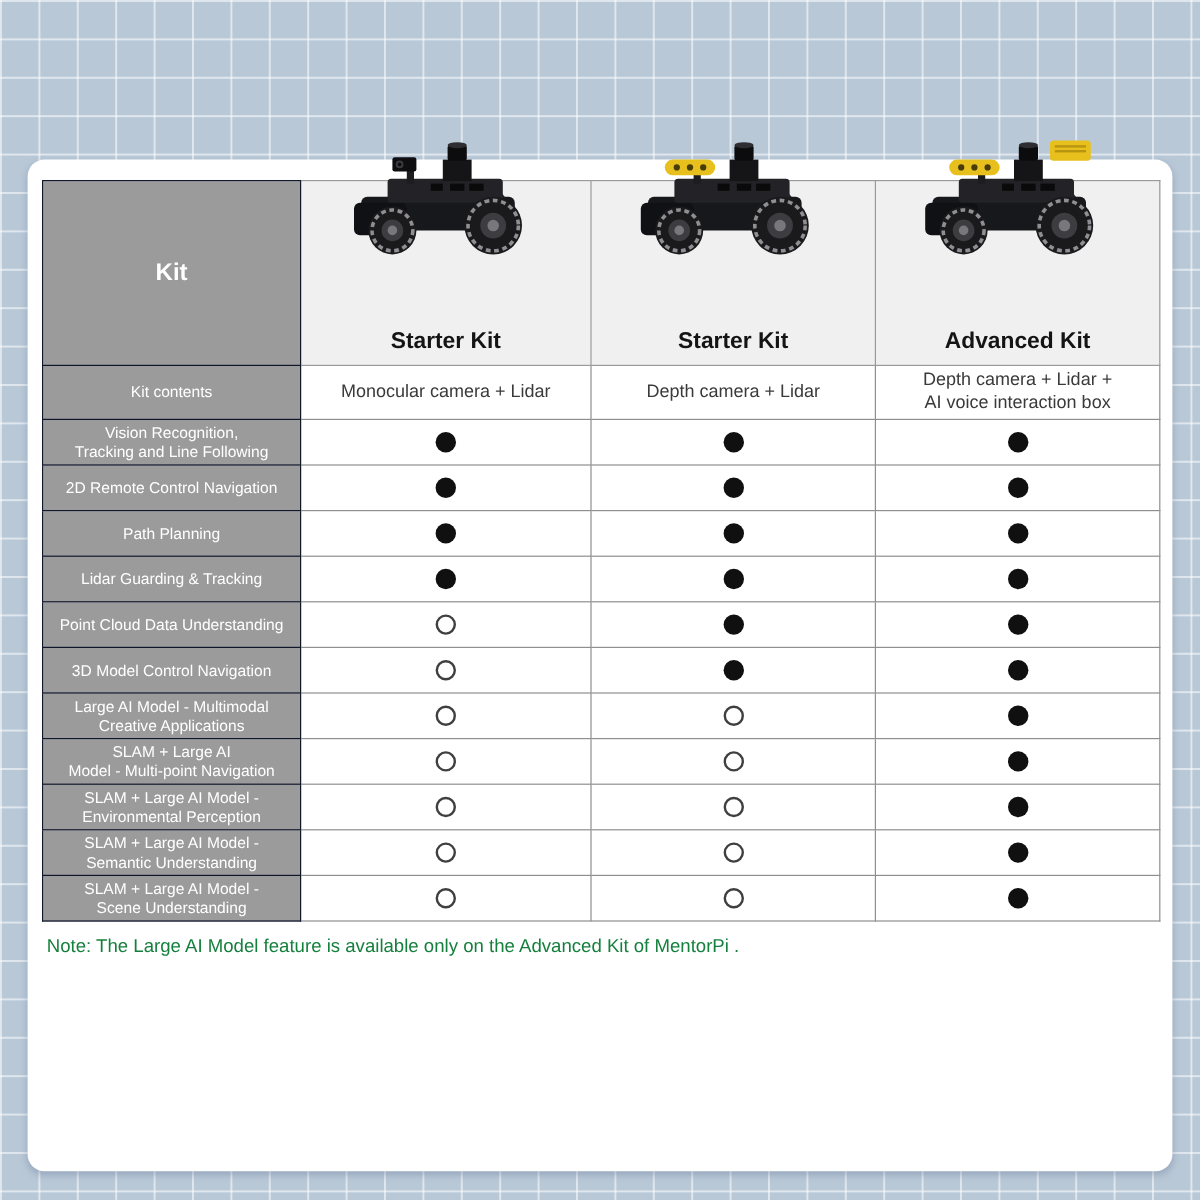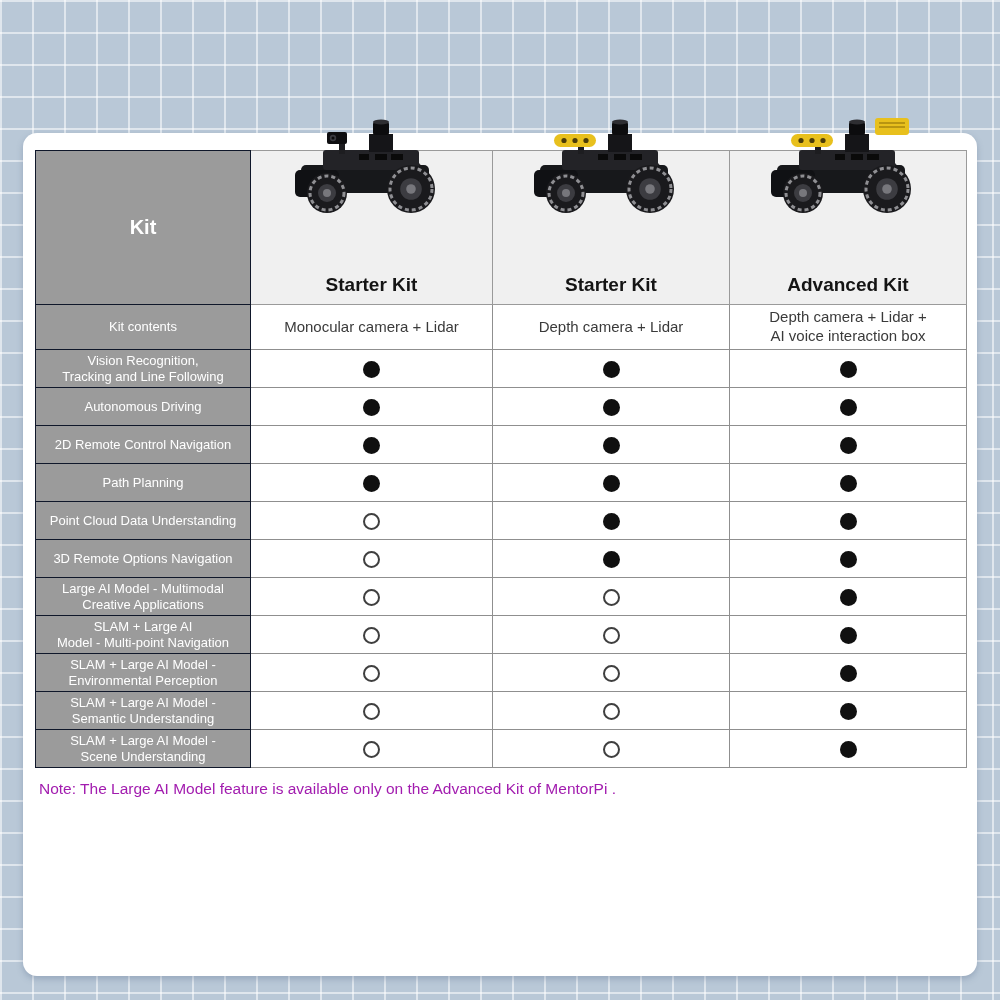--- a/index.html
+++ b/index.html
@@ -50,21 +50,21 @@
     text-align:center;vertical-align:middle;
     font-size:15px;color:#3a3a3a;line-height:1.25;white-space:pre-line;
   }
   tr.row-contents{height:45px;}
   tr.row-chassis{height:38px;}
   tr.row-feature{height:38px;}
   .dot{display:inline-block;width:17px;height:17px;border-radius:50%;vertical-align:middle;}
   .dot.filled{background:#101010;}
   .dot.empty{border:2px solid #3f3f3f;background:#ffffff;box-sizing:border-box;}
   .note{
-    margin:12px 0 0 16px;color:#a21caf;font-size:15.5px;
+    margin:12px 0 0 16px;color:#15803d;font-size:15.5px;
   }
 </style>
 </head>
 <body>
 
 <div class="page">
 
 
   <div class="card">
     <table class="cmp">
@@ -183,45 +183,45 @@
 AI voice interaction box</td>
           </tr>
           <tr class="row-feature">
             <td class="label-cell">Vision Recognition,
 Tracking and Line Following</td>
             <td class="body-cell"><span class="dot filled"></span></td>
             <td class="body-cell"><span class="dot filled"></span></td>
             <td class="body-cell"><span class="dot filled"></span></td>
           </tr>
           <tr class="row-feature">
-            <td class="label-cell">Autonomous Driving</td>
-            <td class="body-cell"><span class="dot filled"></span></td>
-            <td class="body-cell"><span class="dot filled"></span></td>
-            <td class="body-cell"><span class="dot filled"></span></td>
-          </tr>
-          <tr class="row-feature">
             <td class="label-cell">2D Remote Control Navigation</td>
             <td class="body-cell"><span class="dot filled"></span></td>
             <td class="body-cell"><span class="dot filled"></span></td>
             <td class="body-cell"><span class="dot filled"></span></td>
           </tr>
           <tr class="row-feature">
             <td class="label-cell">Path Planning</td>
             <td class="body-cell"><span class="dot filled"></span></td>
             <td class="body-cell"><span class="dot filled"></span></td>
             <td class="body-cell"><span class="dot filled"></span></td>
           </tr>
           <tr class="row-feature">
+            <td class="label-cell">Lidar Guarding &amp; Tracking</td>
+            <td class="body-cell"><span class="dot filled"></span></td>
+            <td class="body-cell"><span class="dot filled"></span></td>
+            <td class="body-cell"><span class="dot filled"></span></td>
+          </tr>
+          <tr class="row-feature">
             <td class="label-cell">Point Cloud Data Understanding</td>
             <td class="body-cell"><span class="dot empty"></span></td>
             <td class="body-cell"><span class="dot filled"></span></td>
             <td class="body-cell"><span class="dot filled"></span></td>
           </tr>
           <tr class="row-feature">
-            <td class="label-cell">3D Remote Options Navigation</td>
+            <td class="label-cell">3D Model Control Navigation</td>
             <td class="body-cell"><span class="dot empty"></span></td>
             <td class="body-cell"><span class="dot filled"></span></td>
             <td class="body-cell"><span class="dot filled"></span></td>
           </tr>
           <tr class="row-feature">
             <td class="label-cell">Large AI Model - Multimodal
 Creative Applications</td>
             <td class="body-cell"><span class="dot empty"></span></td>
             <td class="body-cell"><span class="dot empty"></span></td>
             <td class="body-cell"><span class="dot filled"></span></td>

